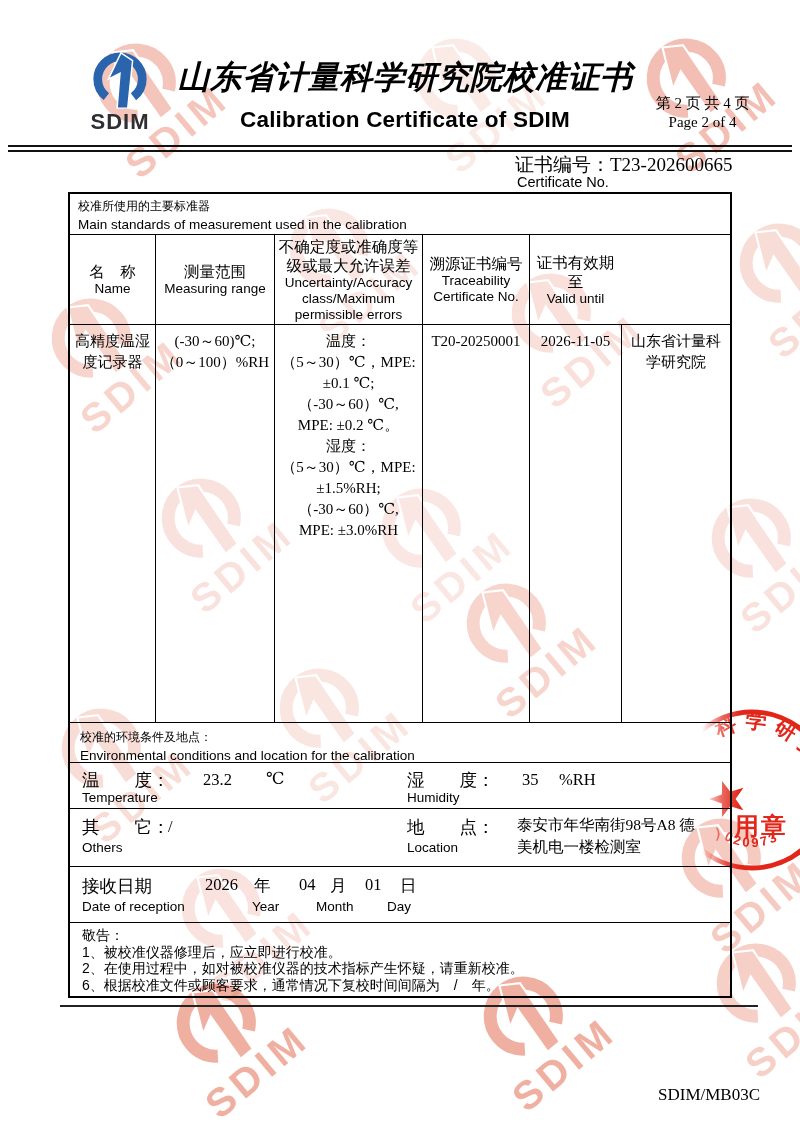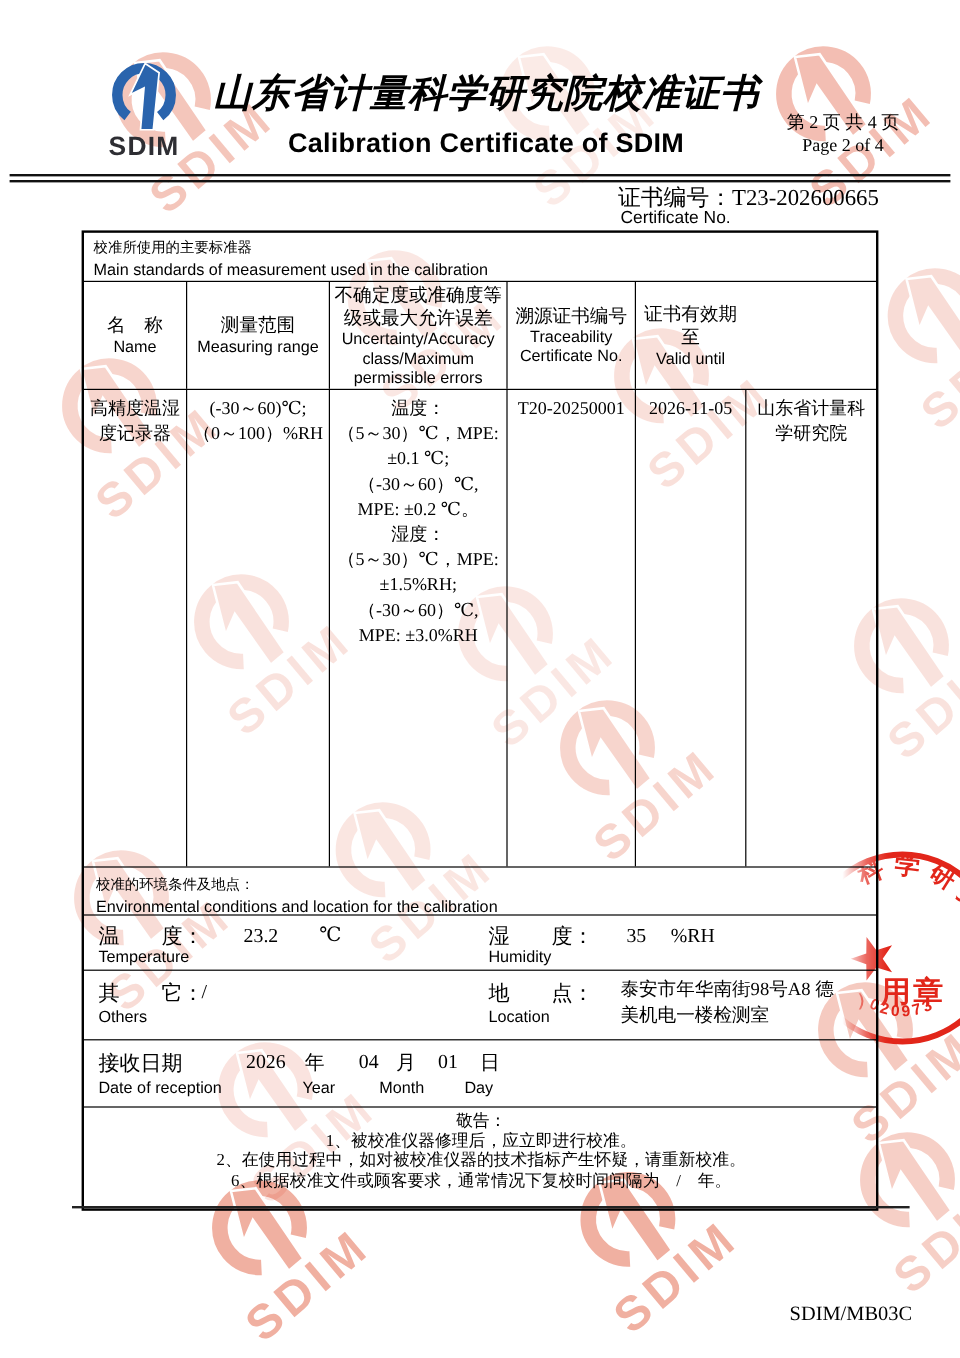--- a/index.html
+++ b/index.html
@@ -55,21 +55,21 @@
   .data-cell{padding:6px 2px;text-align:center;font-size:15px;line-height:21px;white-space:pre-line;}
   .env-title{height:40px;padding:4px 10px;}
   .env-row{position:relative;}
   .env-r1{height:46px;}
   .env-r2{height:58px;}
   .lbl{position:absolute;font-family:"Liberation Sans",sans-serif;font-size:17.5px;white-space:nowrap;}
   .val{position:absolute;font-size:16.5px;white-space:nowrap;}
   .loc-val{position:absolute;font-size:15.5px;line-height:22px;white-space:normal;}
   .en-lbl{position:absolute;font-family:"Liberation Sans",sans-serif;font-size:13.5px;}
   .recept{height:56px;position:relative;}
-  .notice{height:85px;padding:4px 10px 0 12px;font-family:Liberation Serif, serif;font-size:14px;line-height:16.5px;text-align:center;}
+  .notice{height:74px;padding:4px 10px 0 12px;font-family:Liberation Sans, sans-serif;font-size:14px;line-height:16.5px;}
 
   
   .bottom-rule{left:60px;top:1005px;width:698px;border-top:2px solid #222;height:0;}
   .footnotes{left:72px;top:1026px;font-size:15px;line-height:20px;}
   .form-code{left:658px;top:1085px;font-size:17px;}
 
   
   .seal{left:652px;top:678px;width:170px;height:230px;mix-blend-mode:multiply;
     -webkit-mask-image:linear-gradient(90deg,transparent 0,transparent 50px,rgba(0,0,0,.7) 70px,#000 88px);
     mask-image:linear-gradient(90deg,transparent 0,transparent 50px,rgba(0,0,0,.7) 70px,#000 88px);}

